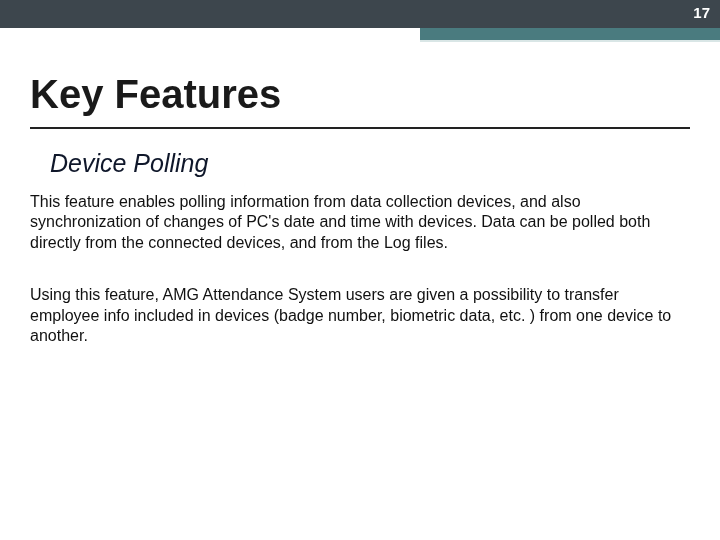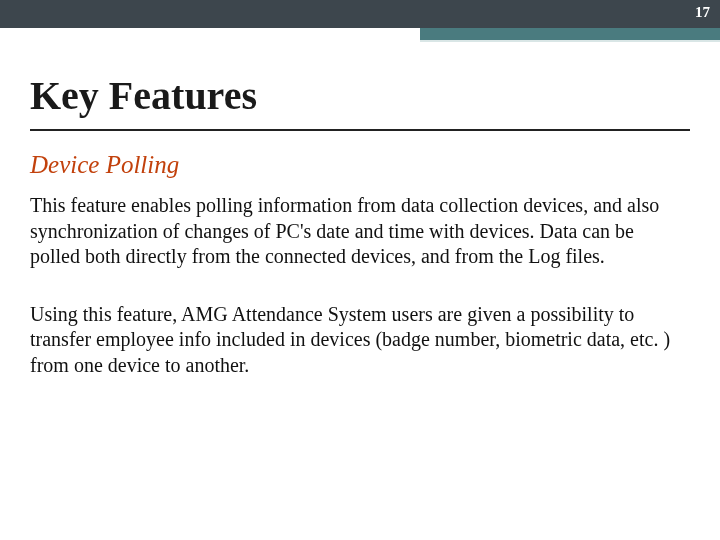--- a/index.html
+++ b/index.html
@@ -1,15 +1,15 @@
 <!DOCTYPE html>
 <html><head>
 <meta charset="utf-8">
 <style>
-  * { margin: 0; padding: 0; box-sizing: border-box; font-family: Liberation Serif, serif; }
+  * { margin: 0; padding: 0; box-sizing: border-box; }
   html, body { width: 720px; height: 540px; font-family: Arial, Helvetica, sans-serif; background: #fff; }
   .slide {
     width: 720px;
     height: 540px;
     background: #ffffff;
     position: relative;
     overflow: hidden;
   }
   .topbar {
     width: 100%;
@@ -45,25 +45,26 @@
     margin-top: 10px;
   }
   .title-rule {
     border: none;
     border-top: 2px solid #222;
     margin-bottom: 20px;
   }
   .subhead {
     font-size: 25px;
     font-style: italic;
-    color: #c2410c;
+    color: #0f172a;
     margin-bottom: 14px;
+    margin-left: 20px;
   }
   .body {
-    font-size: 20px;
+    font-size: 16px;
     line-height: 1.28;
     color: #111;
     margin-bottom: 32px;
     max-width: 650px;
   }
 </style>
 </head>
 <body>
 
 <div class="slide">

